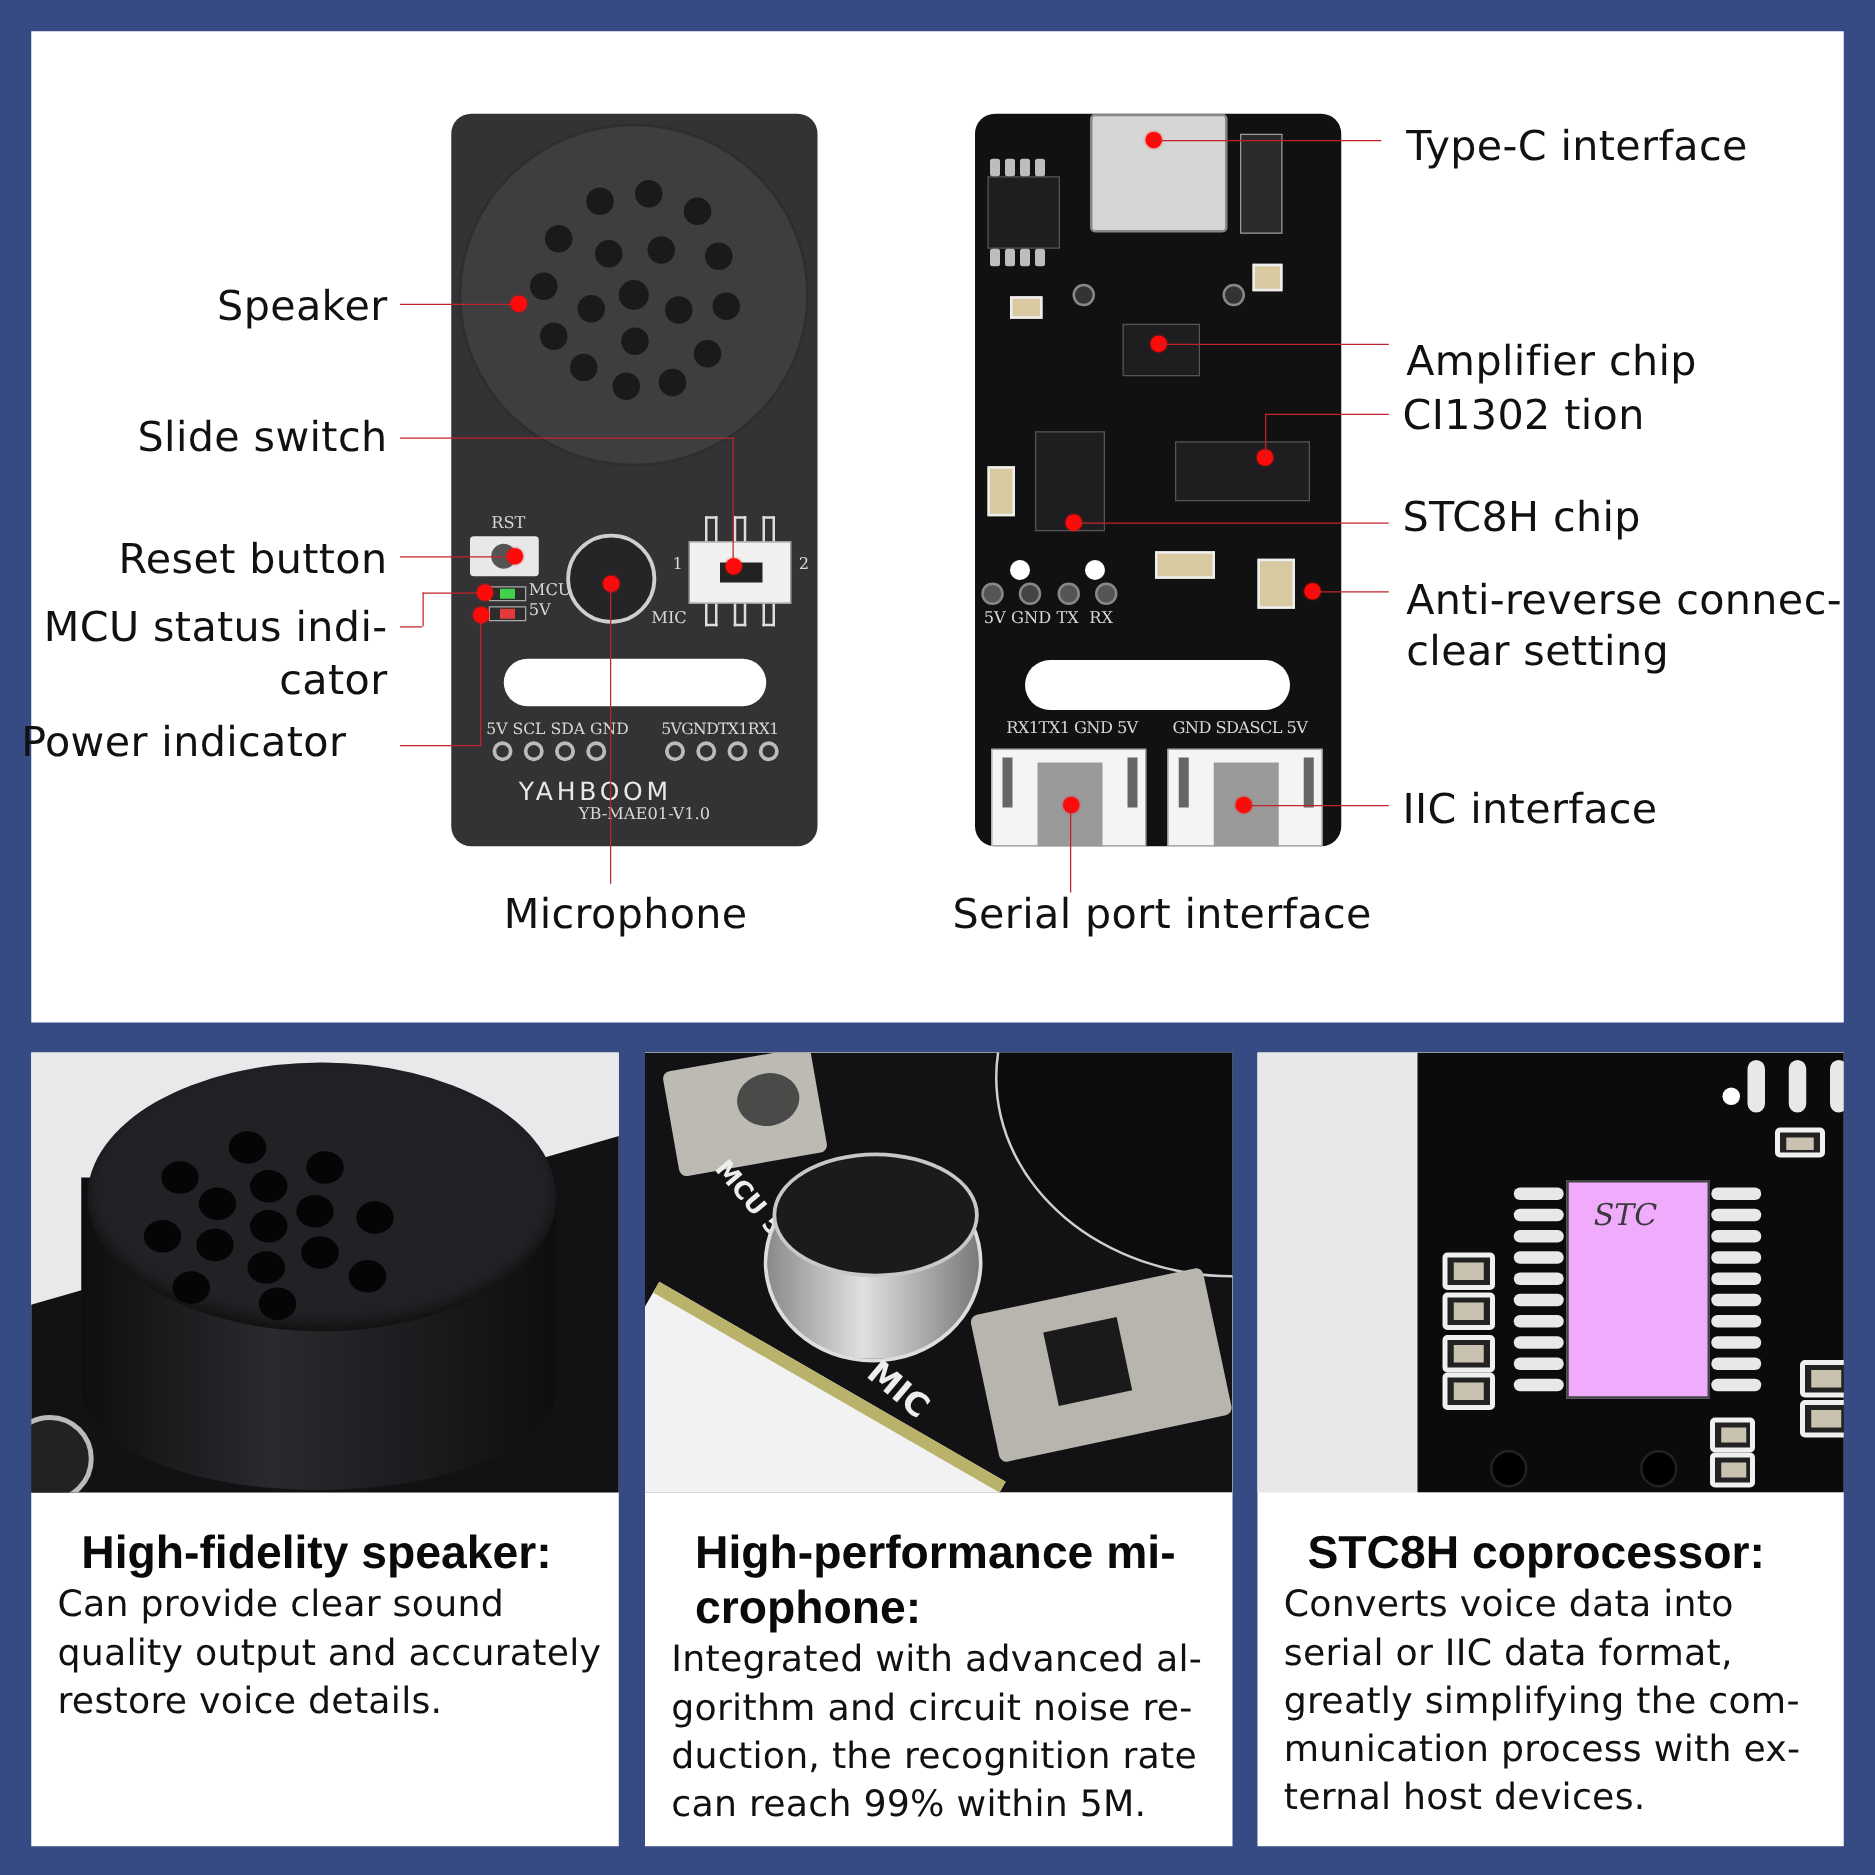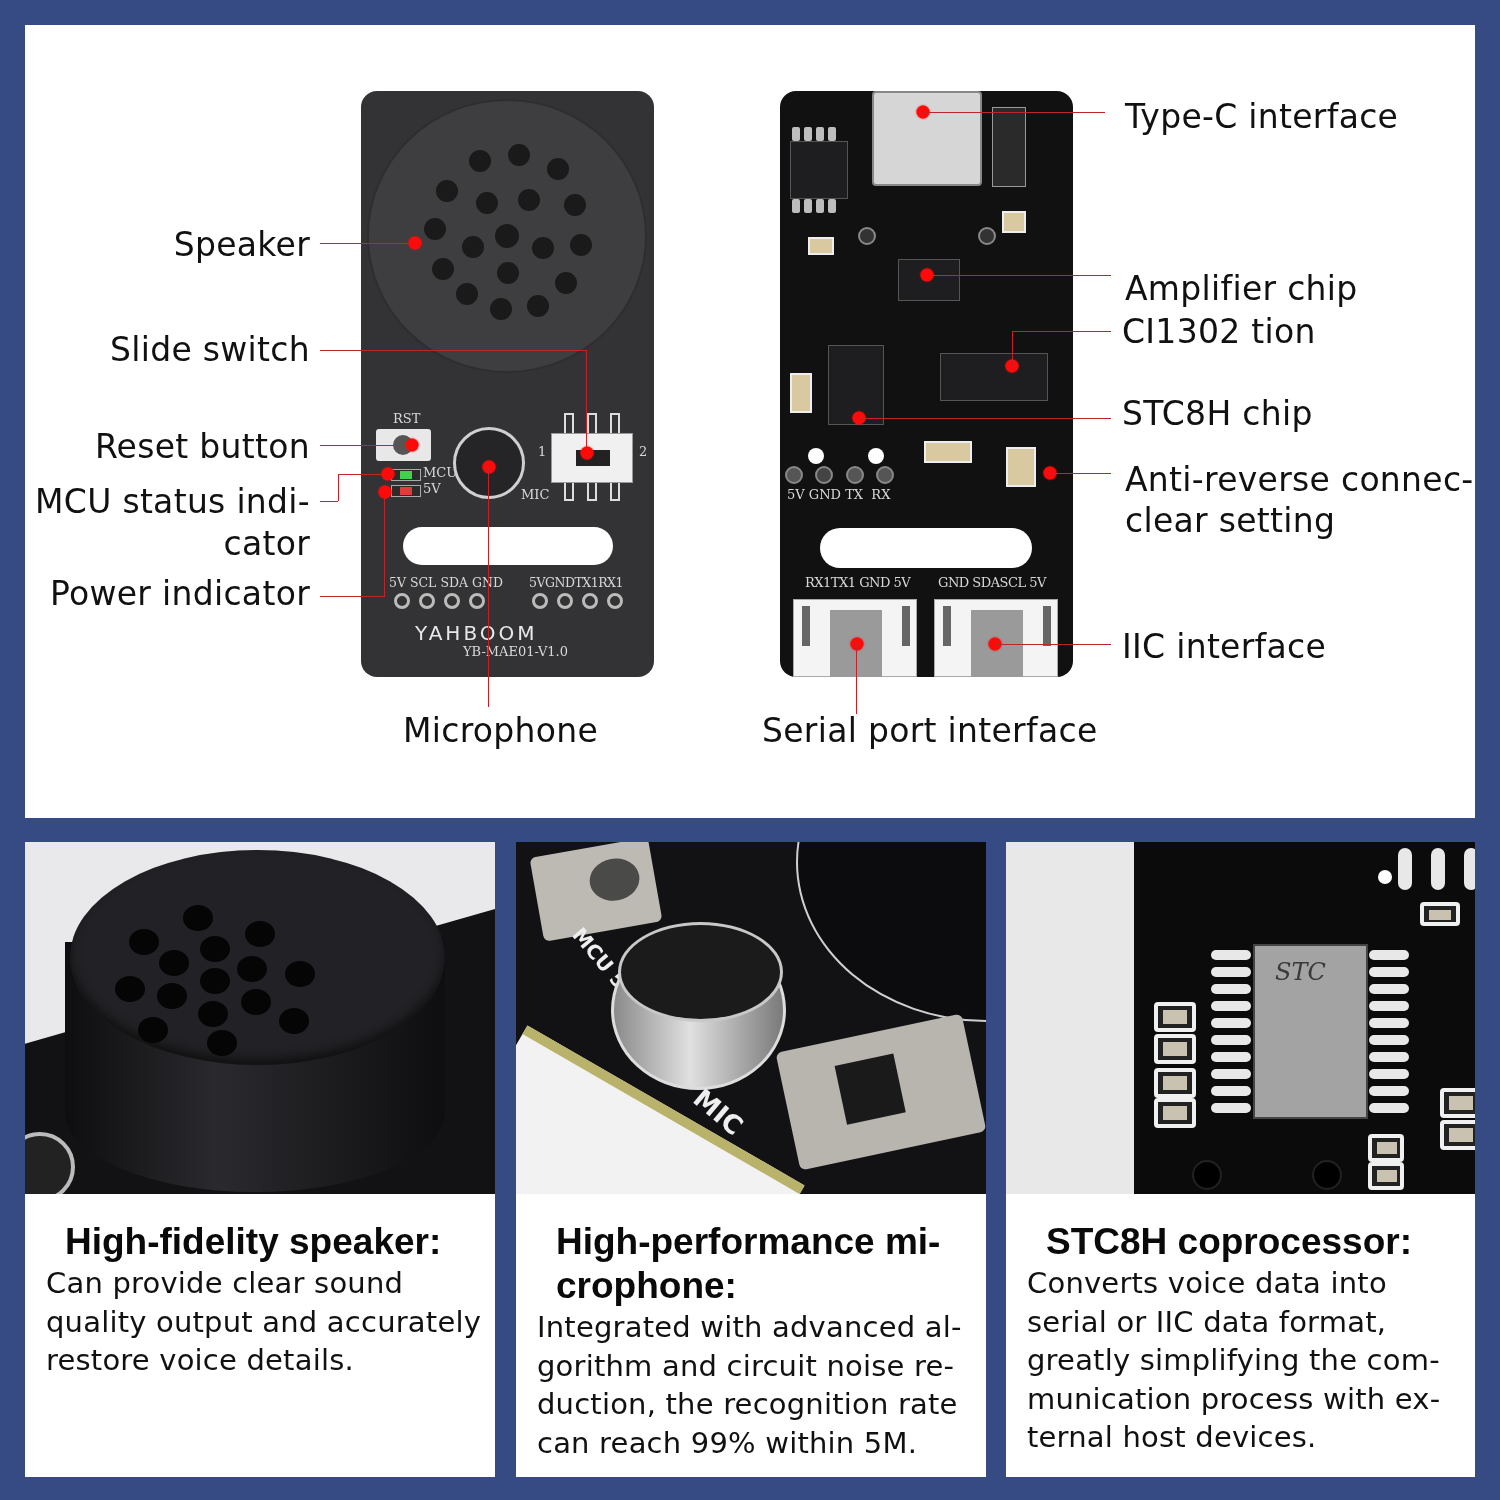--- a/index.html
+++ b/index.html
@@ -63,21 +63,21 @@
   .p2-btn-cap { position: absolute; left: 55px; top: 15px; width: 50px; height: 42px; border-radius: 50%; background: #4a4a48; }
   .p2-mic-base { position: absolute; left: 95px; top: 88px; width: 175px; height: 160px; border-radius: 50%; background: linear-gradient(90deg,#8a8a8a,#e0e0e0 45%,#7a7a7a); border: 3px solid #ddd; }
   .p2-mic-top { position: absolute; left: 102px; top: 80px; width: 165px; height: 100px; border-radius: 50%; background: #1b1b1b; border: 3px solid #c8c8c8; }
   .p2-switch { position: absolute; left: 270px; top: 190px; width: 190px; height: 120px; background: #b8b5ae; border-radius: 6px; transform: rotate(-12deg); }
   .p2-knob { position: absolute; left: 55px; top: 25px; width: 60px; height: 60px; background: #1a1a1a; }
   .p2-mic-label { position: absolute; left: 175px; top: 255px; color: #eee; font-size: 26px; font-weight: bold; transform: rotate(40deg); font-family: "DejaVu Sans", sans-serif; }
   .p2-mcu-label { position: absolute; left: 45px; top: 110px; color: #eee; font-size: 20px; font-weight: bold; transform: rotate(50deg); font-family: "DejaVu Sans", sans-serif; }
 
   
   .p3-pcb { position: absolute; left: 128px; top: 0; width: 345px; height: 352px; background: #0b0b0c; }
-  .p3-chip { position: absolute; left: 247px; top: 102px; width: 115px; height: 175px; background: #a3a3a3; border: 2px solid #444; }
+  .p3-chip { position: absolute; left: 247px; top: 102px; width: 115px; height: 175px; background: #f0abfc; border: 2px solid #444; }
   .p3-pin { position: absolute; width: 40px; height: 10px; background: #e8e8e8; border-radius: 5px; }
   .p3-chip-text { position: absolute; color: #3a3a3c; font-family: "DejaVu Serif", serif; font-style: italic; font-size: 24px; left: 20px; top: 12px; }
   .p3-smd { position: absolute; width: 42px; height: 30px; border: 4px solid #f0f0f0; background: #222; border-radius: 4px; }
   .p3-smd-inner { position: absolute; left: 5px; top: 4px; width: 24px; height: 14px; background: #c9c2b0; }
   .p3-hole { position: absolute; width: 30px; height: 30px; border-radius: 50%; background: #000; border: 2px solid #222; }
 </style>
 </head>
 <body>
 
 <div class="panel-top">
@@ -207,21 +207,21 @@
       <span class="conn-inner" style="left:8px;top:6px;width:8px;height:40px;background:#666"></span>
       <span class="conn-inner" style="left:108px;top:6px;width:8px;height:40px;background:#666"></span>
     </div>
   </div>
 
   <div class="lbl right" style="right:1165px;top:200px">Speaker</div>
   <div class="lbl right" style="right:1165px;top:305px">Slide switch</div>
   <div class="lbl right" style="right:1165px;top:402px">Reset button</div>
   <div class="lbl right" style="right:1165px;top:457px">MCU status indi-</div>
   <div class="lbl right" style="right:1165px;top:499px">cator</div>
-  <div class="lbl right" style="right:1165px;top:549px">Power indicator</div>
+  <div class="lbl right" style="right:1198px;top:549px">Power indicator</div>
 
   <div class="line" style="left:295px;top:218px;width:95px;height:1px"></div>
   <div class="dot" style="left:390px;top:218px"></div>
   <div class="line" style="left:295px;top:325px;width:267px;height:1px"></div>
   <div class="line" style="left:561px;top:325px;width:1px;height:103px"></div>
   <div class="dot" style="left:562px;top:428px"></div>
   <div class="line" style="left:295px;top:420px;width:92px;height:1px"></div>
   <div class="dot" style="left:387px;top:420px"></div>
   <div class="line" style="left:295px;top:476px;width:18px;height:1px"></div>
   <div class="line" style="left:313px;top:449px;width:1px;height:27px"></div>

